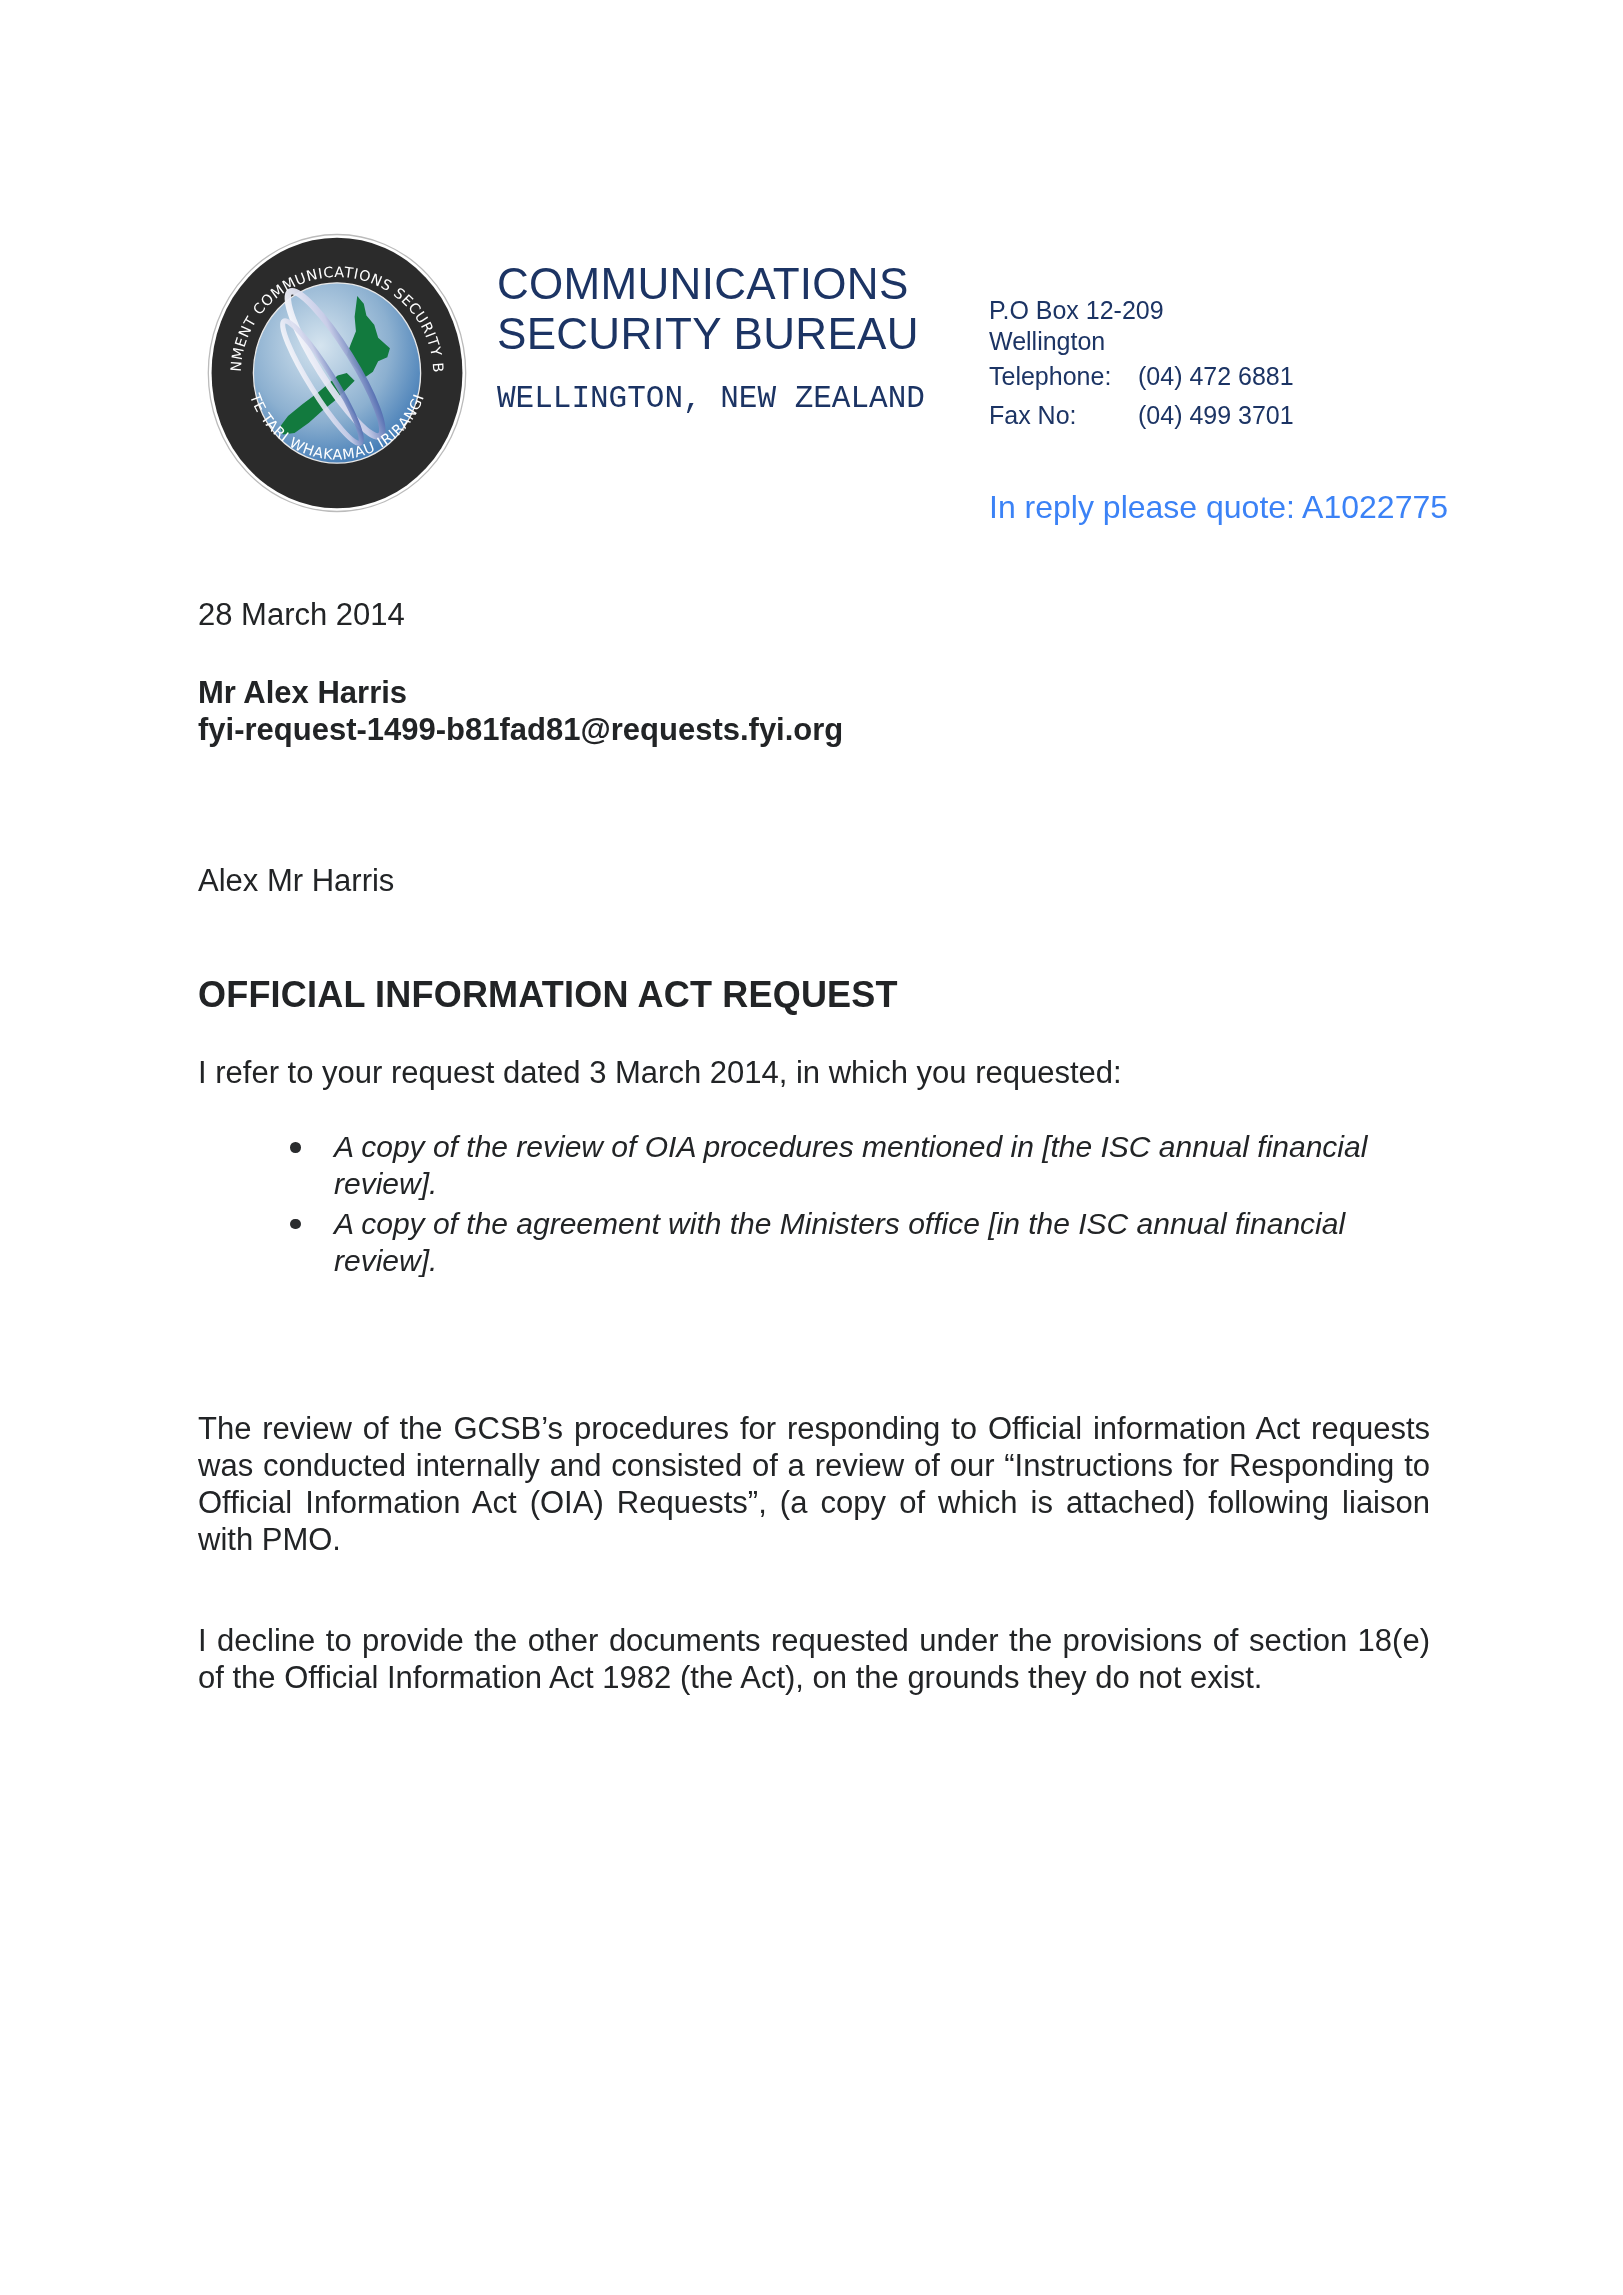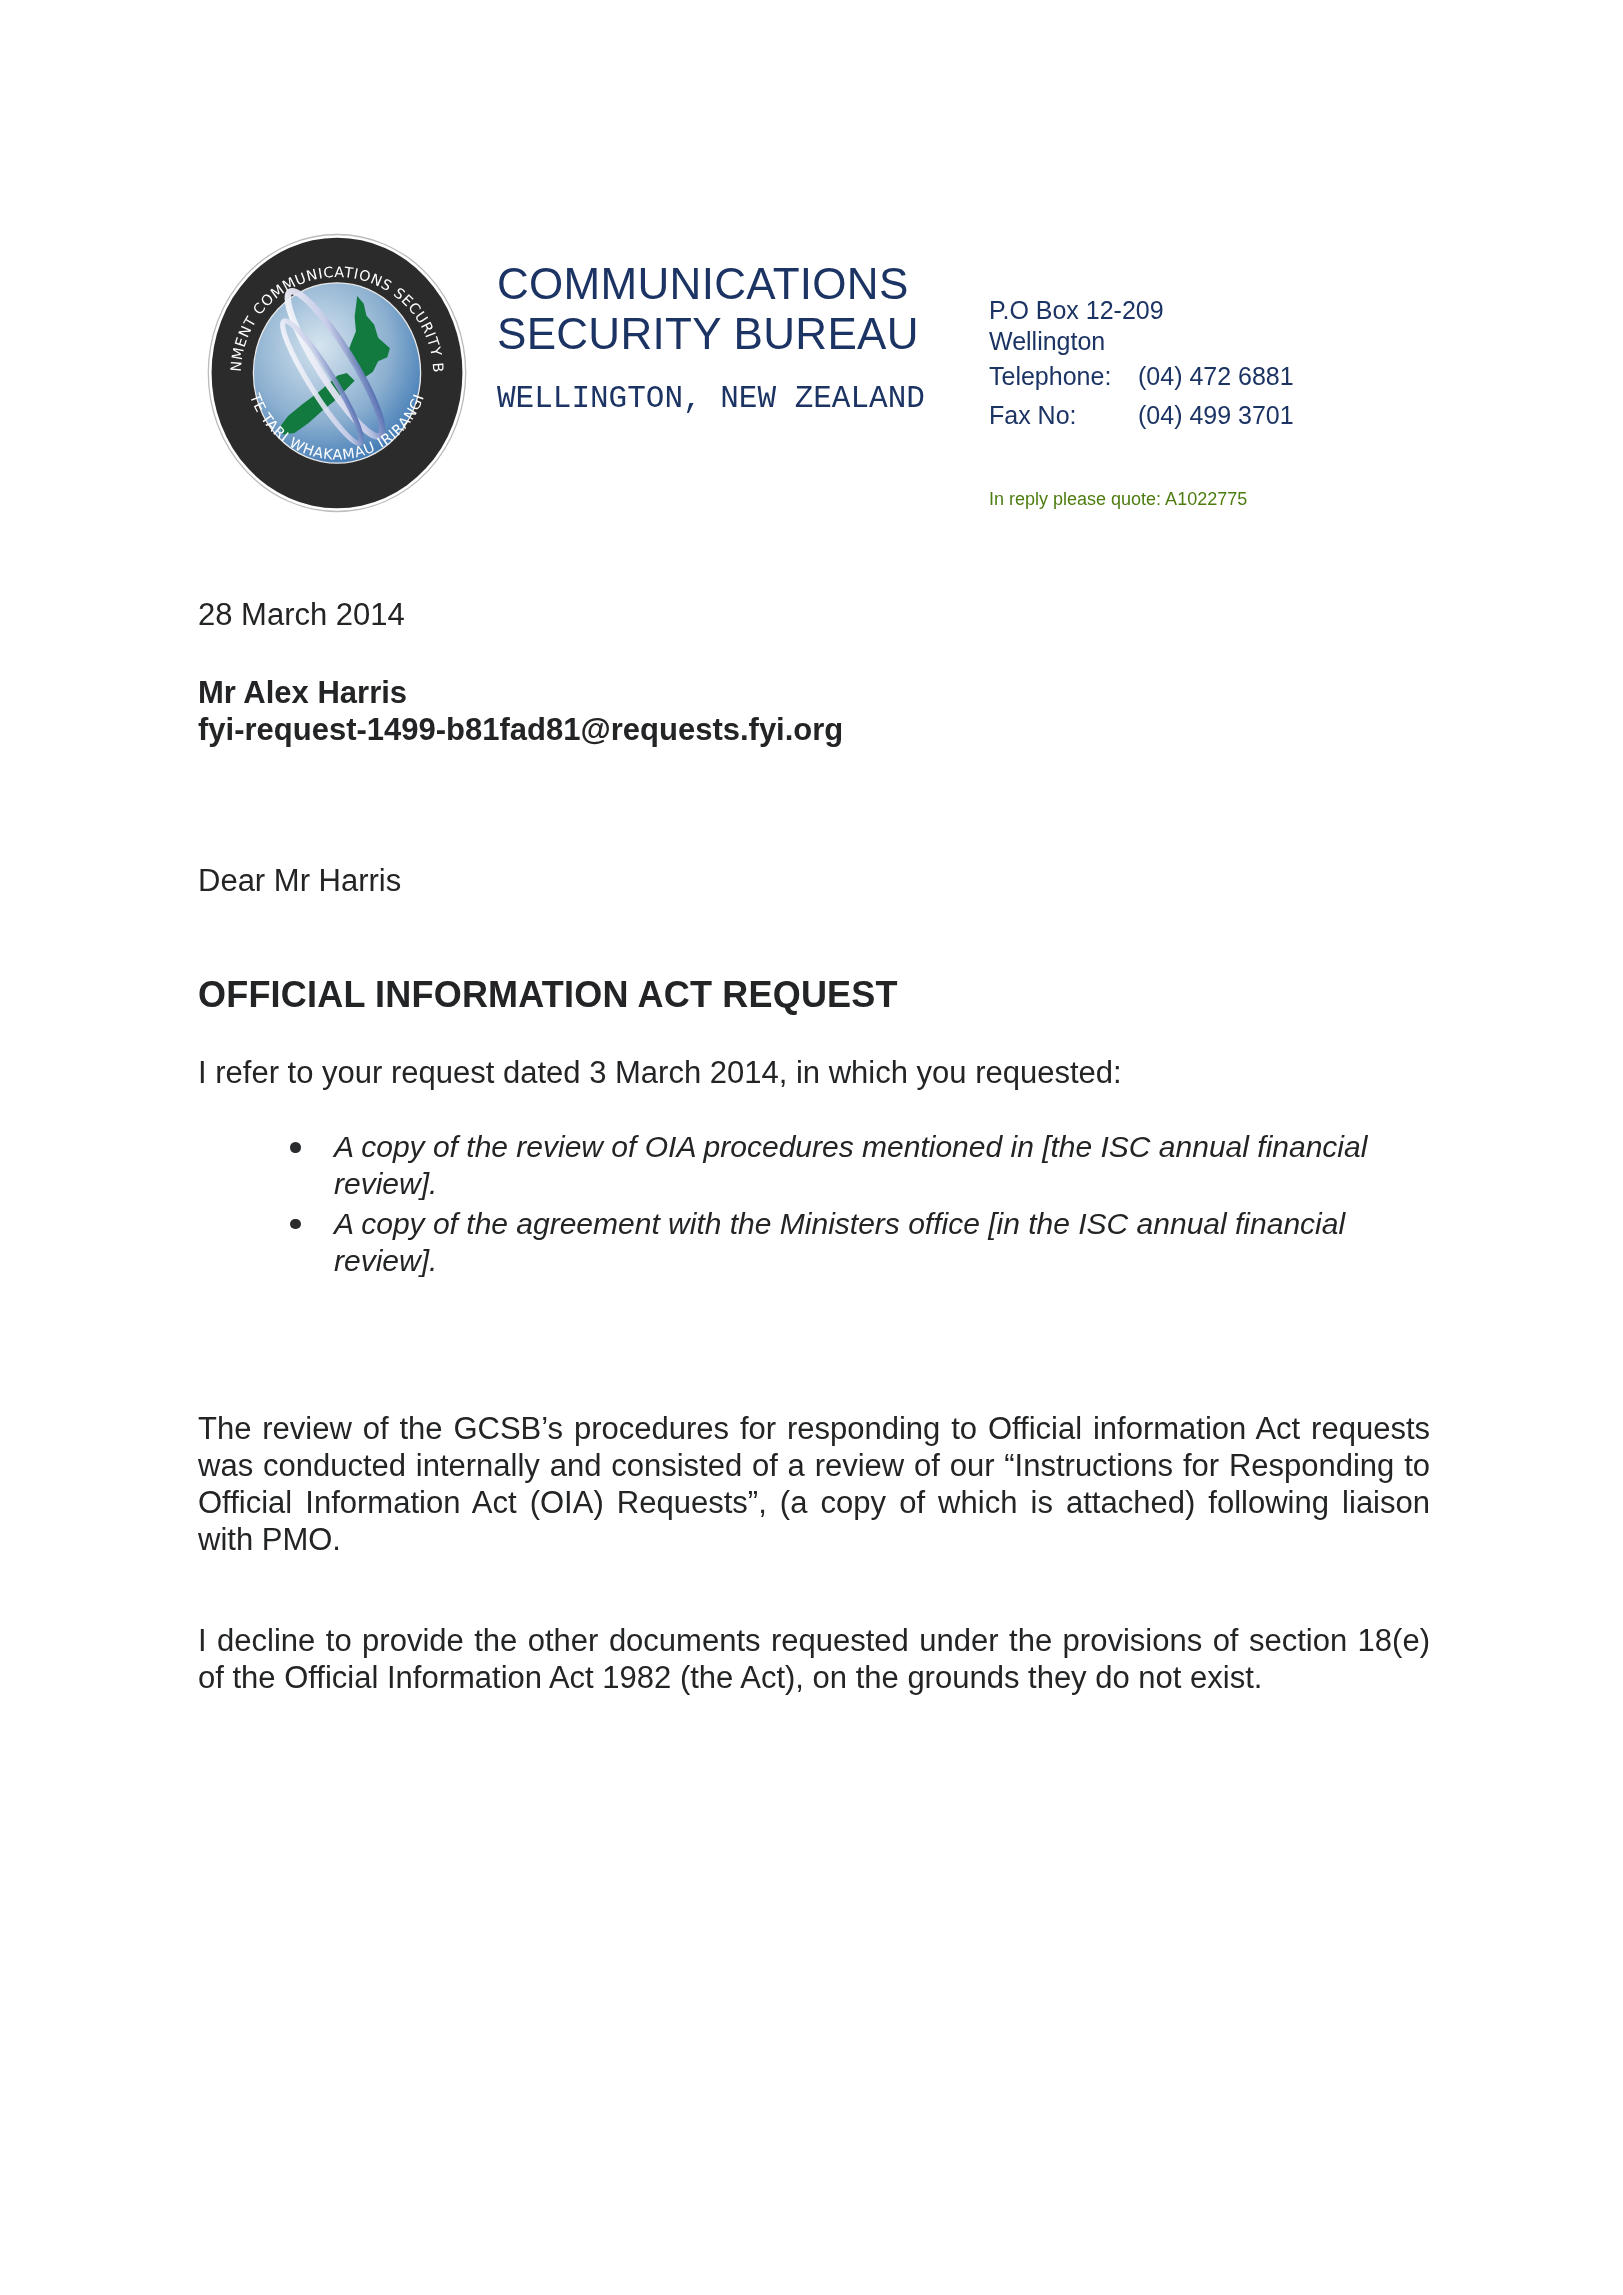--- a/index.html
+++ b/index.html
@@ -10,21 +10,21 @@
   
   .logo { left: 207px; top: 233px; width: 260px; height: 280px; }
   .org { left: 497px; top: 259px; color: #1c3464; }
   .org .l { font-size: 44px; line-height: 50px; white-space: nowrap; letter-spacing: 0.3px; }
   .org .city { font-size: 31px; line-height: 37px; margin-top: 21px; white-space: nowrap; font-family: Liberation Mono, monospace; }
 
   .contact { left: 989px; top: 251px; color: #1c3464; font-size: 25px; margin-top: 44px; }
   .contact .ln { line-height: 31px; white-space: nowrap; }
   .contact .row { display: flex; line-height: 39px; white-space: nowrap; }
   .contact .row .k { width: 149px; }
-  .reply { left: 989px; top: 489px; color: #4d7c0f; font-size: 18px; white-space: nowrap; }
+  .reply { left: 989px; top: 489px; color: #3b82f6; font-size: 32px; white-space: nowrap; }
 
   
   .body-text { font-size: 31px; line-height: 37px; }
   .date { left: 198px; top: 596px; }
   .addr { left: 198px; top: 674px; font-weight: bold; }
   .salutation { left: 198px; top: 862px; }
   .heading { left: 198px; top: 974px; font-weight: bold; font-size: 36px; letter-spacing: 0.2px; }
   .intro { left: 198px; top: 1054px; }
 
   .req-list { left: 262px; top: 1128px; width: 1171px; margin: 0; padding: 0; list-style: none; }
@@ -93,21 +93,21 @@
 
 <div class="abs reply">In reply please quote: A1022775</div>
 
 <div class="abs body-text date">28 March 2014</div>
 
 <div class="abs body-text addr">
   <div>Mr Alex Harris</div>
   <div>fyi-request-1499-b81fad81@requests.fyi.org</div>
 </div>
 
-<div class="abs body-text salutation">Dear Mr Harris</div>
+<div class="abs body-text salutation">Alex Mr Harris</div>
 
 <div class="abs heading">OFFICIAL INFORMATION ACT REQUEST</div>
 
 <div class="abs body-text intro">I refer to your request dated 3 March 2014, in which you requested:</div>
 
 <ul class="abs req-list">
   <li>
     <span class="bullet"></span>
     <span>A copy of the review of OIA procedures mentioned in [the ISC annual financial review].</span>
   </li>

